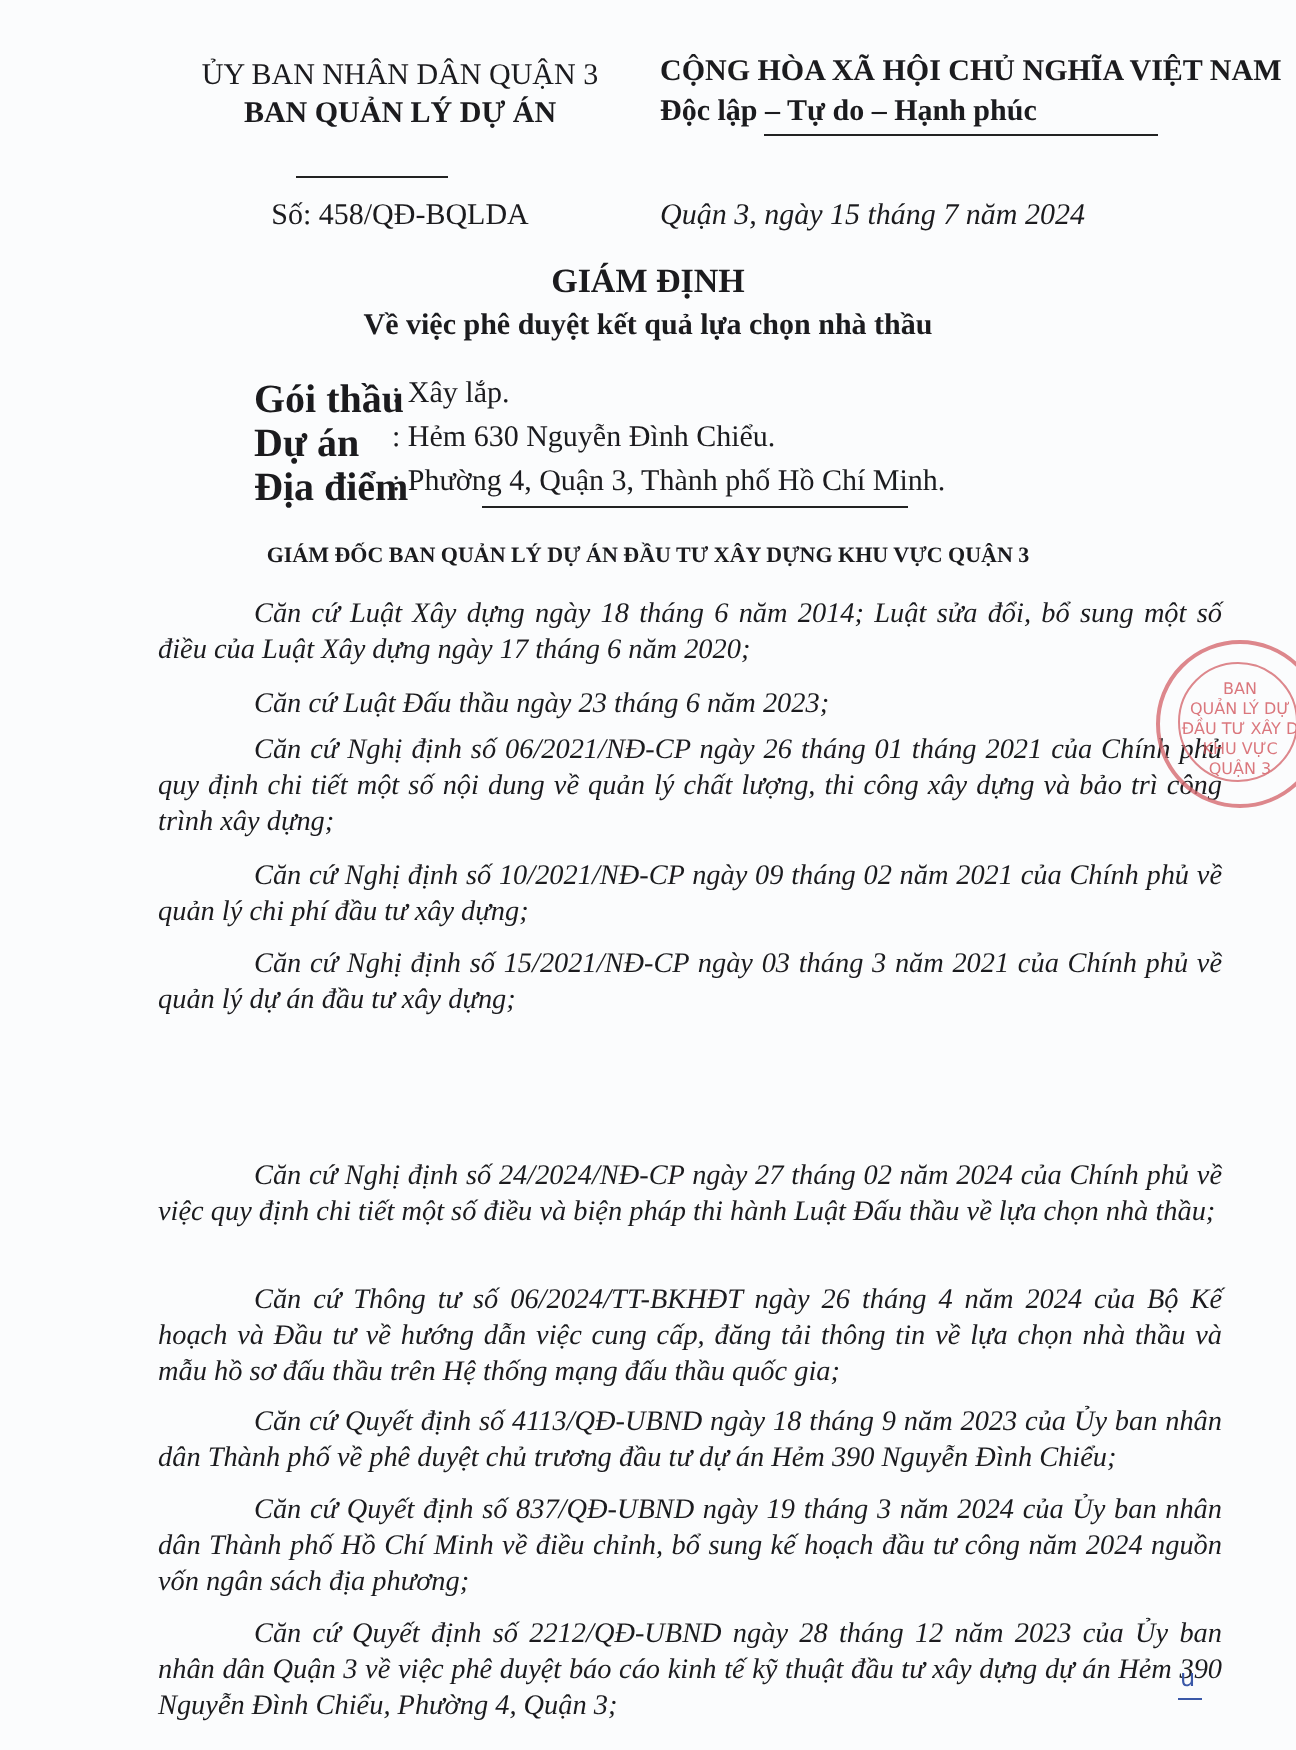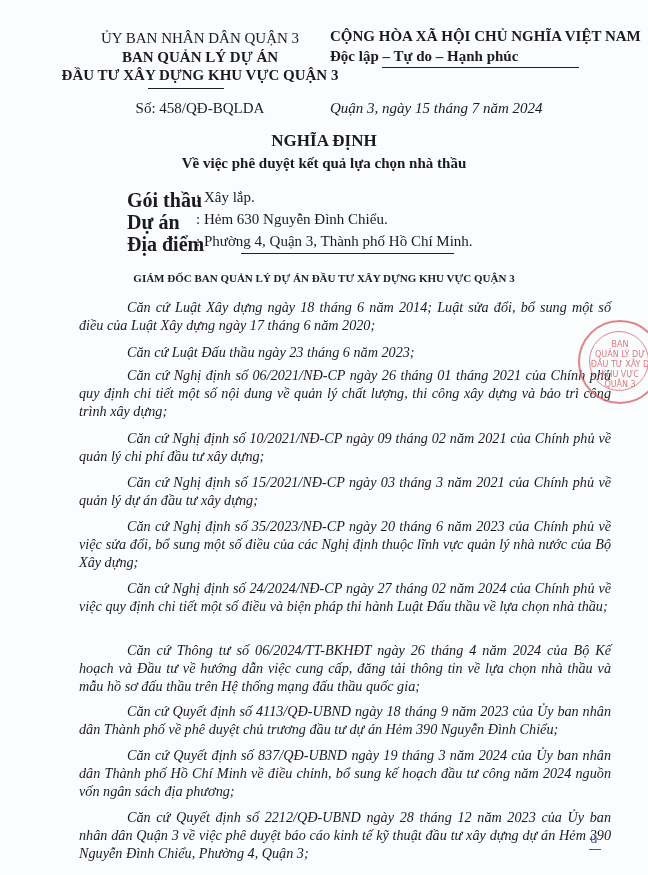--- a/index.html
+++ b/index.html
@@ -51,48 +51,46 @@
   }
   .initial-line { position: absolute; left: 589px; top: 849px; width: 12px; height: 1px; background: #3a58a8; }
 </style>
 </head>
 <body>
 
 <div class="page">
 
   <div class="abs hl" style="top:30px;">ỦY BAN NHÂN DÂN QUẬN 3</div>
   <div class="abs hl b" style="top:49px;">BAN QUẢN LÝ DỰ ÁN</div>
-  <div class="abs hl b" style="top:67px;">ĐẦU TƯ XÂY DỰNG KHU VỰC QUẬN 3</div>
   <div class="rule" style="left:148px; top:88px; width:76px;"></div>
   <div class="abs hl" style="top:100px;text-align:center;">Số: 458/QĐ-BQLDA</div>
 
   <div class="abs hr b" style="top:28px;">CỘNG HÒA XÃ HỘI CHỦ NGHĨA VIỆT NAM</div>
   <div class="abs hr b" style="top:48px;">Độc lập – Tự do – Hạnh phúc</div>
   <div class="rule" style="left:382px; top:67px; width:197px;"></div>
   <div class="abs hr i" style="top:100px;">Quận 3, ngày 15 tháng 7 năm 2024</div>
 
-  <div class="abs title b" style="top:131px; font-size:17px;">NGHĨA ĐỊNH</div>
+  <div class="abs title b" style="top:131px; font-size:17px;">GIÁM ĐỊNH</div>
   <div class="abs title b" style="top:155px; font-size:15px;">Về việc phê duyệt kết quả lựa chọn nhà thầu</div>
 
   <div class="abs meta-label" style="top:189px;">Gói thầu</div>
   <div class="abs meta-value" style="top:189px;">: Xây lắp.</div>
   <div class="abs meta-label" style="top:211px;">Dự án</div>
   <div class="abs meta-value" style="top:211px;">: Hẻm 630 Nguyễn Đình Chiểu.</div>
   <div class="abs meta-label" style="top:233px;">Địa điểm</div>
   <div class="abs meta-value" style="top:233px;">: Phường 4, Quận 3, Thành phố Hồ Chí Minh.</div>
   <div class="rule" style="left:241px; top:253px; width:213px;"></div>
 
   <div class="abs title b" style="top:272px; font-size:11px;">GIÁM ĐỐC BAN QUẢN LÝ DỰ ÁN ĐẦU TƯ XÂY DỰNG KHU VỰC QUẬN 3</div>
 
   <div class="para" style="top:298px;">Căn cứ Luật Xây dựng ngày 18 tháng 6 năm 2014; Luật sửa đổi, bổ sung một số điều của Luật Xây dựng ngày 17 tháng 6 năm 2020;</div>
   <div class="para" style="top:343px;">Căn cứ Luật Đấu thầu ngày 23 tháng 6 năm 2023;</div>
   <div class="para" style="top:366px;">Căn cứ Nghị định số 06/2021/NĐ-CP ngày 26 tháng 01 tháng 2021 của Chính phủ quy định chi tiết một số nội dung về quản lý chất lượng, thi công xây dựng và bảo trì công trình xây dựng;</div>
   <div class="para" style="top:429px;">Căn cứ Nghị định số 10/2021/NĐ-CP ngày 09 tháng 02 năm 2021 của Chính phủ về quản lý chi phí đầu tư xây dựng;</div>
   <div class="para" style="top:473px;">Căn cứ Nghị định số 15/2021/NĐ-CP ngày 03 tháng 3 năm 2021 của Chính phủ về quản lý dự án đầu tư xây dựng;</div>
-  <div class="para" style="top:517px;">Căn cứ Nghị định số 35/2023/NĐ-CP ngày 20 tháng 6 năm 2023 của Chính phủ về việc sửa đổi, bổ sung một số điều của các Nghị định thuộc lĩnh vực quản lý nhà nước của Bộ Xây dựng;</div>
   <div class="para" style="top:579px;">Căn cứ Nghị định số 24/2024/NĐ-CP ngày 27 tháng 02 năm 2024 của Chính phủ về việc quy định chi tiết một số điều và biện pháp thi hành Luật Đấu thầu về lựa chọn nhà thầu;</div>
   <div class="para" style="top:641px;">Căn cứ Thông tư số 06/2024/TT-BKHĐT ngày 26 tháng 4 năm 2024 của Bộ Kế hoạch và Đầu tư về hướng dẫn việc cung cấp, đăng tải thông tin về lựa chọn nhà thầu và mẫu hồ sơ đấu thầu trên Hệ thống mạng đấu thầu quốc gia;</div>
   <div class="para" style="top:702px;">Căn cứ Quyết định số 4113/QĐ-UBND ngày 18 tháng 9 năm 2023 của Ủy ban nhân dân Thành phố về phê duyệt chủ trương đầu tư dự án Hẻm 390 Nguyễn Đình Chiểu;</div>
   <div class="para" style="top:746px;">Căn cứ Quyết định số 837/QĐ-UBND ngày 19 tháng 3 năm 2024 của Ủy ban nhân dân Thành phố Hồ Chí Minh về điều chỉnh, bổ sung kế hoạch đầu tư công năm 2024 nguồn vốn ngân sách địa phương;</div>
   <div class="para" style="top:808px;">Căn cứ Quyết định số 2212/QĐ-UBND ngày 28 tháng 12 năm 2023 của Ủy ban nhân dân Quận 3 về việc phê duyệt báo cáo kinh tế kỹ thuật đầu tư xây dựng dự án Hẻm 390 Nguyễn Đình Chiểu, Phường 4, Quận 3;</div>
 
   <div class="stamp">
     <div class="inner"></div>
     <div class="txt">
       <div>BAN</div>

